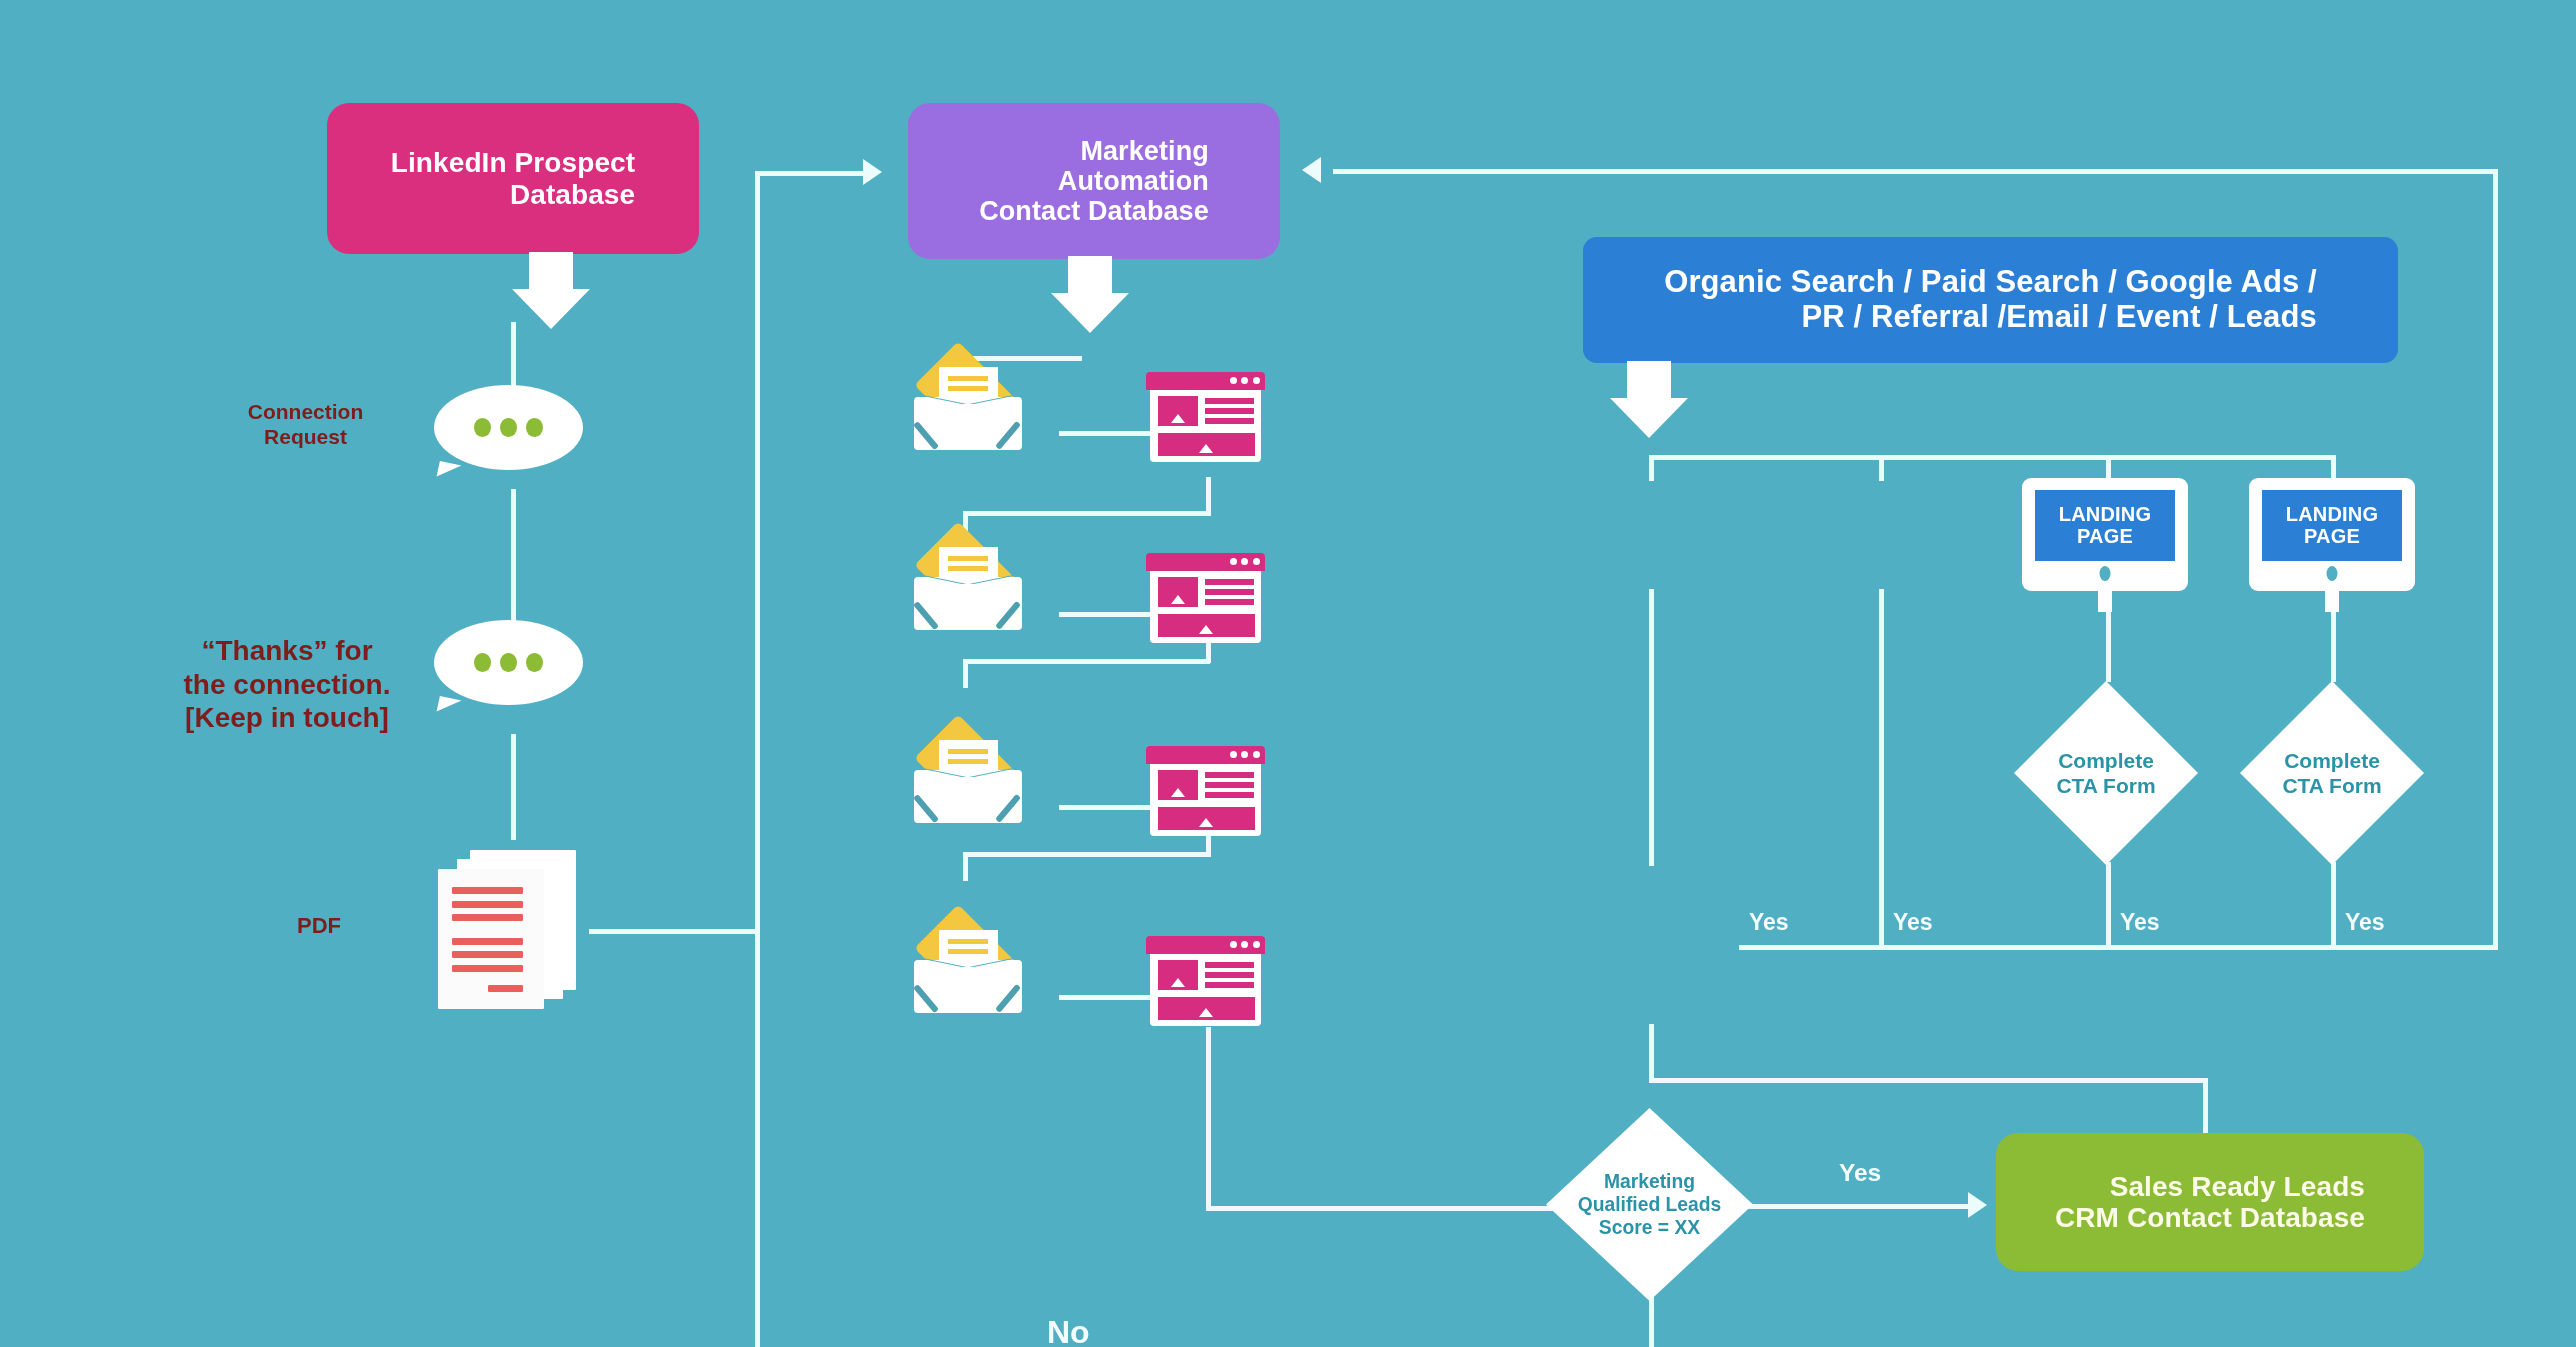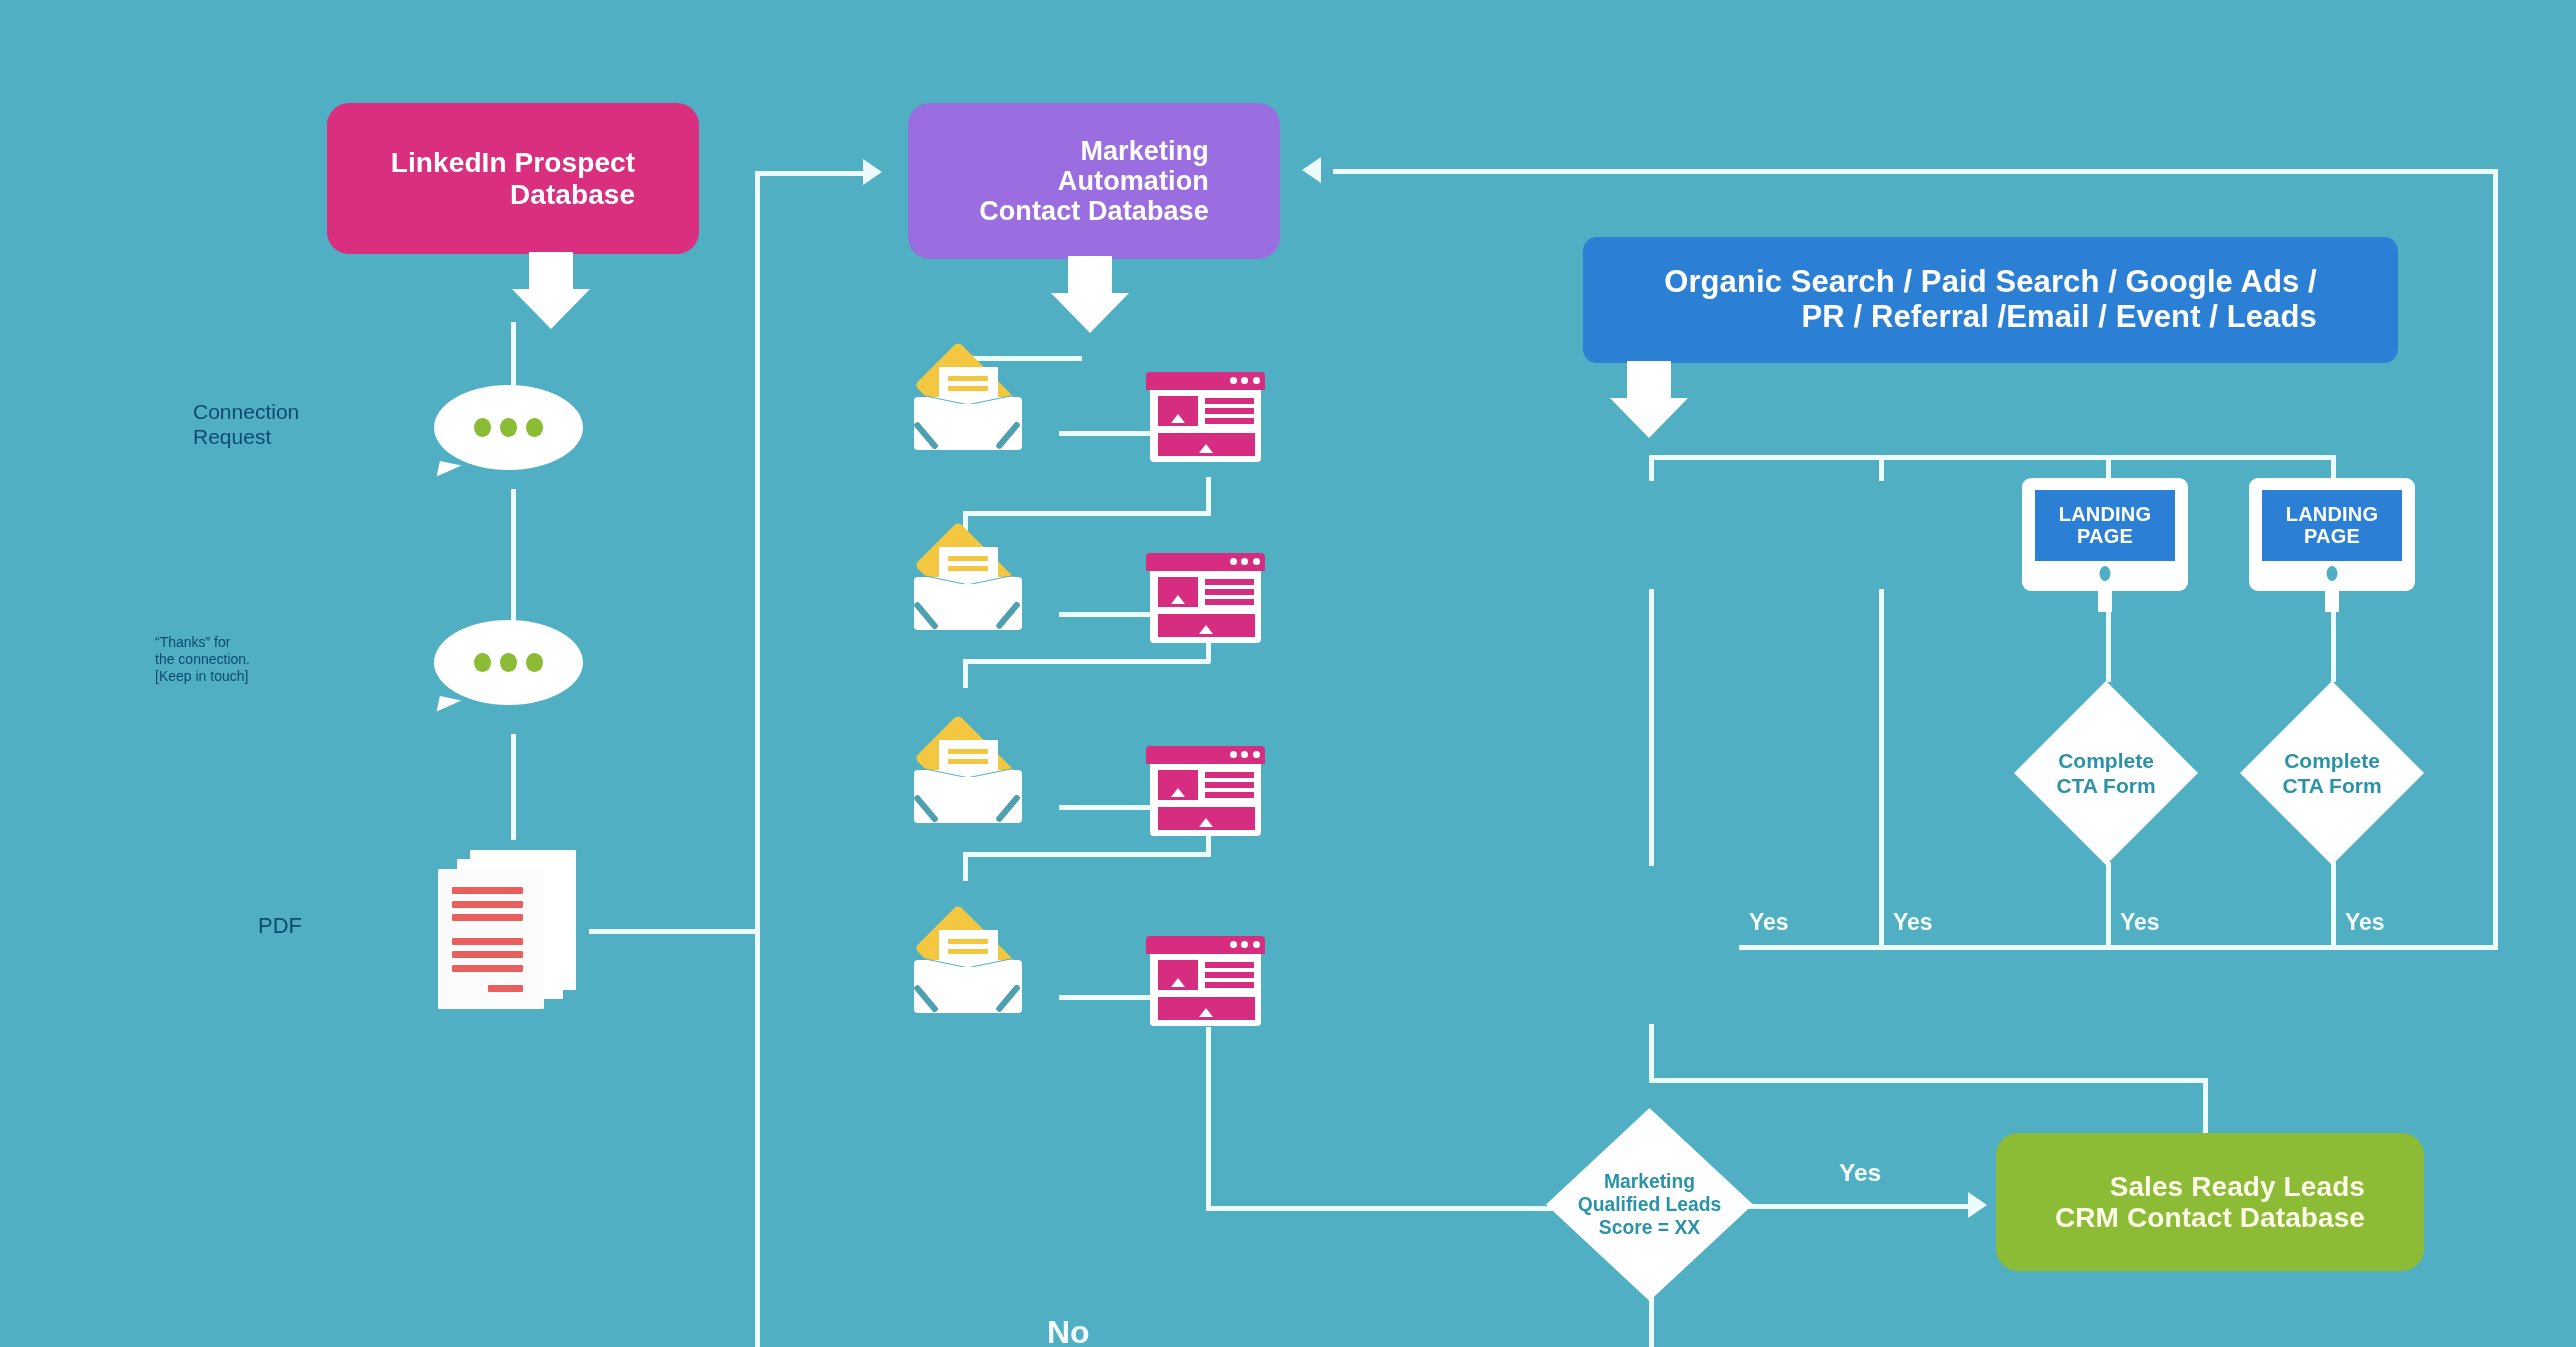--- a/index.html
+++ b/index.html
@@ -57,23 +57,23 @@
     position:absolute;left:50%;transform:translateX(-50%);
     width:0;height:0;
     border-left:39px solid transparent;
     border-right:39px solid transparent;
     border-top:40px solid #ffffff;
   }
 
   
   .sidelabel{
     position:absolute;
-    color:#0c4a6e;
-    font-weight:normal;
-    text-align:left;
+    color:#7f1d1d;
+    font-weight:bold;
+    text-align:center;
     line-height:1.2;
     white-space:pre-line;
   }
 
   
   .bubble{
     position:absolute;
     background:#ffffff;
     border-radius:50%;
     display:flex;align-items:center;justify-content:center;
@@ -233,21 +233,21 @@
 
   <div class="bubble" style="left:434px;top:385px;width:149px;height:85px;">
     <span class="tail"></span>
     <span class="dots">
       <span class="dot"></span>
         <span class="dot"></span>
         <span class="dot"></span>
     </span>
   </div>
 
-  <div class="sidelabel" style="left:155px;top:634px;width:264px;font-size:14px;">“Thanks” for
+  <div class="sidelabel" style="left:155px;top:634px;width:264px;font-size:28px;">“Thanks” for
 the connection.
 [Keep in touch]</div>
 
   <div class="bubble" style="left:434px;top:620px;width:149px;height:85px;">
     <span class="tail"></span>
     <span class="dots">
       <span class="dot"></span>
         <span class="dot"></span>
         <span class="dot"></span>
     </span>

